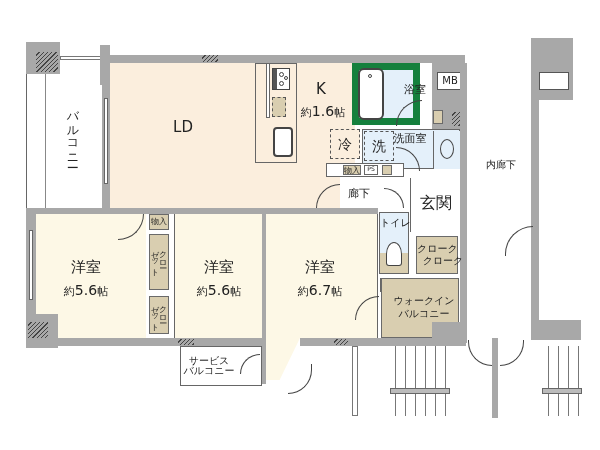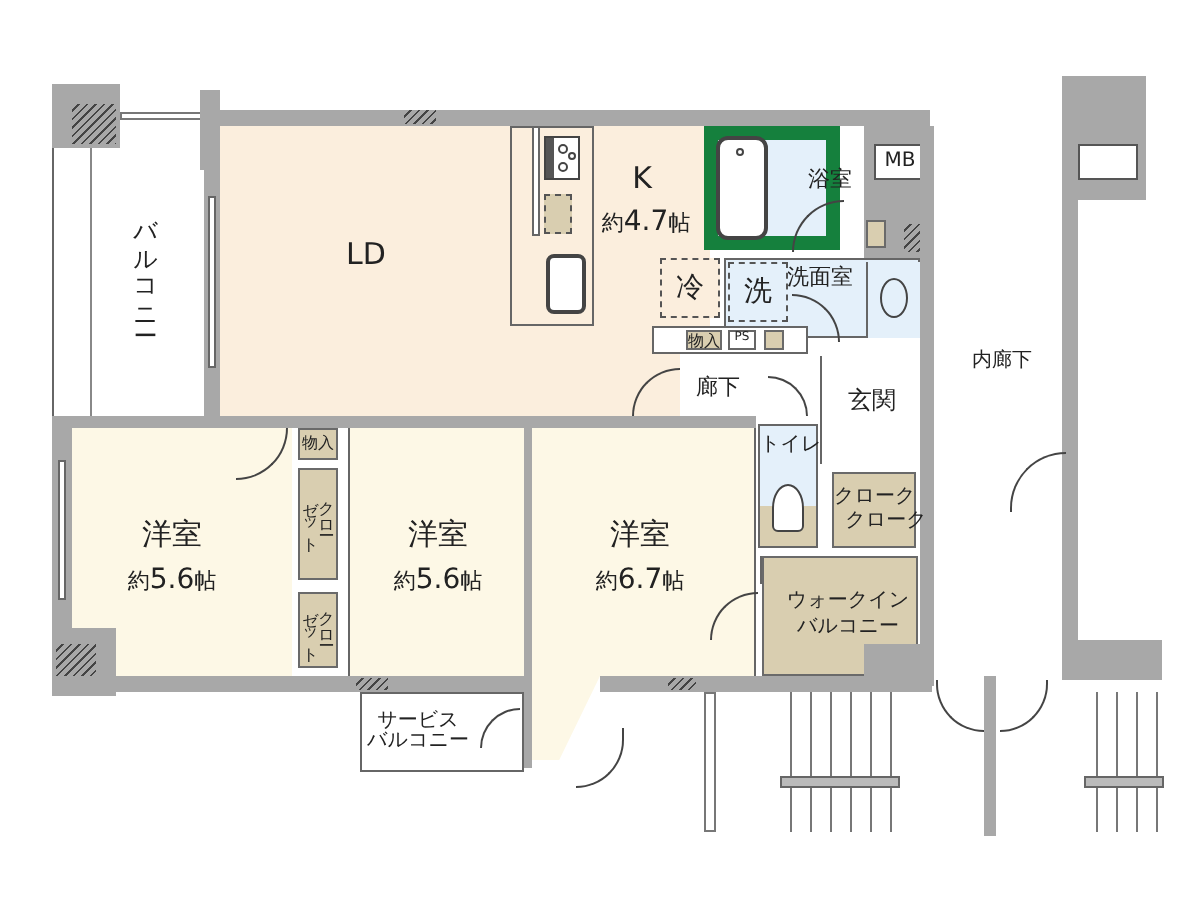--- a/index.html
+++ b/index.html
@@ -52,21 +52,21 @@
   <div class="abs" style="left:6px;top:3px;width:5px;height:5px;border:1px solid #444;border-radius:50%;"></div>
   <div class="abs" style="left:6px;top:12px;width:5px;height:5px;border:1px solid #444;border-radius:50%;"></div>
   <div class="abs" style="left:11px;top:7px;width:4px;height:4px;border:1px solid #444;border-radius:50%;"></div>
 </div>
 <div class="abs dotted" style="left:272px;top:97px;width:14px;height:20px;background:#d9ceb0;"></div>
 <div class="abs" style="left:273px;top:127px;width:20px;height:30px;border:2px solid #444;border-radius:4px;background:#fff;"></div>
 
 <div class="abs" style="left:297px;top:63px;width:52px;height:68px;">
   <div class="lbl name" style="left:14px;top:18px;width:20px;">K</div>
   <div class="lbl area" style="left:0px;top:40px;width:52px;">
-    <span>約</span><b>4.7</b><span>帖</span>
+    <span>約</span><b>1.6</b><span>帖</span>
   </div>
 </div>
 
 <div class="abs dotted" style="left:330px;top:129px;width:30px;height:30px;background:#fbeedd;">
   <div class="lbl" style="left:0;top:6px;width:28px;font-size:14px;">冷</div>
 </div>
 
 <div class="abs wall" style="left:348px;top:55px;width:117px;height:8px;"></div>
 <div class="abs room-wet" style="left:352px;top:63px;width:68px;height:62px;border:7px solid #15803d;text-decoration:underline;">
   <div class="lbl small" style="left:38px;top:14px;width:36px;font-size:11px;">浴室</div>
@@ -106,21 +106,21 @@
 </div>
 <div class="abs room-stor" style="left:382px;top:165px;width:10px;height:10px;"></div>
 
 <div class="abs room-hall" style="left:340px;top:177px;width:70px;height:34px;">
   <div class="lbl small" style="left:4px;top:11px;width:30px;font-size:11px;">廊下</div>
 </div>
 <div class="door" style="left:316px;top:184px;width:24px;height:24px;border-radius:24px 0 0 0;border-right:none;border-bottom:none;"></div>
 <div class="door" style="left:384px;top:188px;width:20px;height:20px;border-radius:0 20px 0 0;border-left:none;border-bottom:none;"></div>
 
 <div class="abs room-hall" style="left:410px;top:178px;width:50px;height:54px;border-left:1px solid #666;">
-  <div class="lbl" style="left:8px;top:16px;width:34px;font-size:12px;text-align:center;">玄関</div>
+  <div class="lbl" style="left:8px;top:16px;width:34px;font-size:16px;text-align:center;">玄関</div>
 </div>
 <div class="door" style="left:467px;top:184px;width:26px;height:26px;border-radius:0 26px 0 0;border-left:none;border-bottom:none;"></div>
 
 <div class="abs wall" style="left:26px;top:208px;width:352px;height:6px;"></div>
 
 <div class="abs wall" style="left:26px;top:208px;width:10px;height:140px;"></div>
 <div class="abs" style="left:29px;top:230px;width:4px;height:70px;background:#fff;border:1px solid #666;"></div>
 <div class="abs room-yo" style="left:36px;top:214px;width:110px;height:124px;">
   <div class="lbl name" style="left:30px;top:45px;width:40px;">洋室</div>
   <div class="lbl area" style="left:20px;top:68px;width:60px;">
@@ -186,21 +186,21 @@
   <div class="lbl tiny" style="left:0;top:0;width:6px;font-size:5px;white-space:normal;">PS</div>
 </div>
 
 <div class="abs room-stor" style="left:381px;top:278px;width:78px;height:60px;">
   <div class="lbl small" style="left:10px;top:16px;width:64px;">ウォークイン</div>
   <div class="lbl small" style="left:10px;top:29px;width:64px;">バルコニー</div>
 </div>
 <div class="abs wall" style="left:432px;top:322px;width:34px;height:18px;"></div>
 
 <div class="abs" style="left:467px;top:63px;width:60px;height:276px;background:#fff;">
-  <div class="lbl small" style="left:14px;top:112px;width:40px;">内廊下</div>
+  <div class="lbl small" style="left:14px;top:96px;width:40px;">内廊下</div>
 </div>
 <div class="abs wall" style="left:531px;top:38px;width:8px;height:300px;"></div>
 <div class="abs wall" style="left:531px;top:38px;width:42px;height:62px;"></div>
 <div class="abs" style="left:539px;top:72px;width:30px;height:18px;border:1px solid #555;background:#fff;"></div>
 <div class="door" style="left:505px;top:226px;width:28px;height:30px;border-radius:28px 0 0 0;border-right:none;border-bottom:none;"></div>
 <div class="abs wall" style="left:531px;top:320px;width:50px;height:20px;"></div>
 
 <div class="abs" style="left:352px;top:346px;width:6px;height:70px;border:1px solid #777;background:#fff;"></div>
 <div class="abs" style="left:395px;top:346px;width:55px;height:70px;background:repeating-linear-gradient(90deg,#777 0 1px,transparent 1px 10px);"></div>
 <div class="abs" style="left:390px;top:388px;width:60px;height:6px;border:1px solid #666;background:#bbb;"></div>

